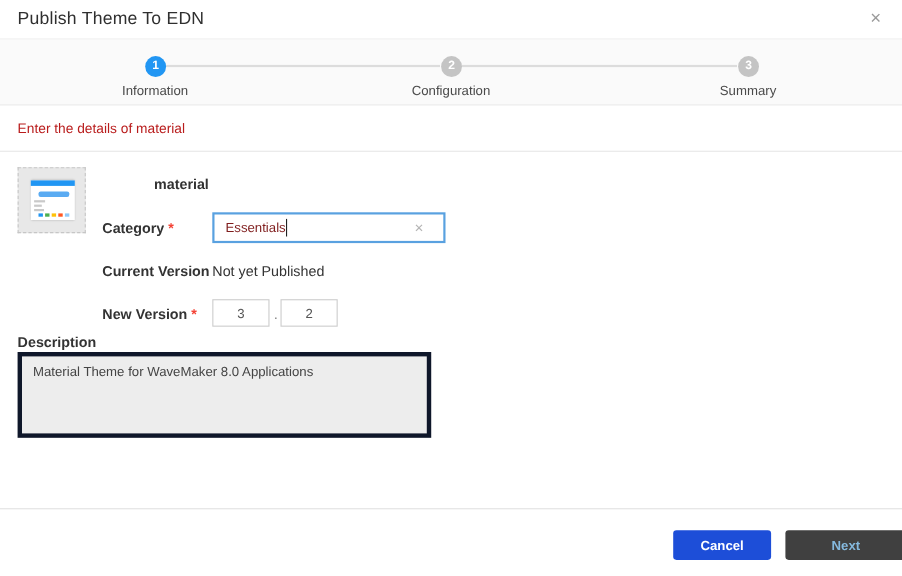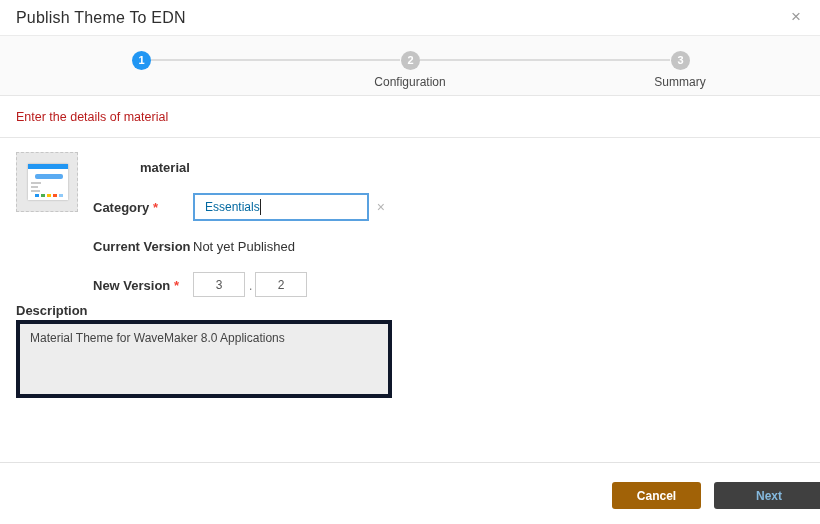--- a/index.html
+++ b/index.html
@@ -37,58 +37,59 @@
   .thumb-dots i { display:block; width:4px; height:3px; }
 
   
   .lbl { position:absolute; font-size:13px; font-weight:bold; color:#333; white-space:nowrap; }
   .req { color:#f44336; font-weight:bold; }
   .val { position:absolute; font-size:13px; color:#333; white-space:nowrap; }
   .theme-name { position:absolute; left:93px; top:22px; font-size:13px; font-weight:bold; color:#333;margin-left:47px; }
 
   
   .cat-wrap { position:absolute; left:193px; top:55px; width:200px; height:28px; }
-  .cat-input { width:176px; height:28px; border:2px solid #59a1e0; background:#fff; font-size:12px; color:#0369a1; padding:0 26px 0 10px; outline:none; font-family:"Liberation Sans","DejaVu Sans",sans-serif; }
+  .cat-input { width:212px; height:28px; border:2px solid #59a1e0; background:#fff; font-size:12px; color:#7f1d1d; padding:0 26px 0 10px; outline:none; font-family:"Liberation Sans","DejaVu Sans",sans-serif; }
   .caret { position:absolute; left:67px; top:6px; width:1px; height:16px; background:#222; }
   .cat-clear { position:absolute; right:8px; top:6px; font-size:14px; color:#b5b5b5; cursor:pointer; line-height:16px; }
 
   
   .ver-box { position:absolute; width:52px; height:25px; border:1px solid #ccc; background:#fff; font-size:12px; color:#555; text-align:center; outline:none; font-family:"Liberation Sans","DejaVu Sans",sans-serif; }
   .ver-dot { position:absolute; font-size:12px; color:#777; }
 
   
   .desc-area { position:absolute; left:16px; top:182px; width:376px; height:78px; background:#ededed; border:4px solid #0f172a; font-size:12px; color:#444; padding:7px 10px; resize:none; outline:none; font-family:"Liberation Sans","DejaVu Sans",sans-serif; }
 
   
   .clog-wrap { position:absolute; left:18px; top:46px; width:378px; height:214px; }
   .clog-area { width:378px; height:214px; background:#fff; border:1px solid #ccc; font-size:12px; color:#444; padding:7px 10px; resize:none; outline:none; font-family:"Liberation Sans","DejaVu Sans",sans-serif; }
   .resize-grip { position:absolute; right:2px; bottom:2px; width:10px; height:10px; background:
     repeating-linear-gradient(135deg, transparent 0 2px, #aaa 2px 3px, transparent 3px 5px); cursor:nwse-resize; }
 
   
   .footer { position:absolute; left:0; top:462px; width:820px; height:62px; border-top:1px solid #e2e2e2; background:#fff; }
   .btn { position:absolute; top:19px; height:27px; border:none; border-radius:3px; font-size:12px; font-weight:bold; cursor:pointer; font-family:"Liberation Sans","DejaVu Sans",sans-serif; }
-  .btn-cancel { left:612px; width:89px; background:#a16207; color:#fff; }
+  .btn-cancel { left:612px; width:89px; background:#1d4ed8; color:#fff; }
   .btn-next { left:714px; width:110px; background:#404040; color:#85b9de; cursor:default; }
 </style>
 </head>
 <body>
 
 <div class="dialog">
 
   <div class="hdr">
     <div class="hdr-title">Publish Theme To EDN</div>
     <div class="hdr-close">×</div>
   </div>
 
   <div class="stepper">
     <div class="step-line" style="left:151px; width:249px;"></div>
     <div class="step-line" style="left:420px; width:250px;"></div>
 
     <div class="step-circle active" style="left:132px;">1</div>
+    <div class="step-label" style="left:41px;">Information</div>
 
     <div class="step-circle pending" style="left:401px;">2</div>
     <div class="step-label" style="left:310px;">Configuration</div>
 
     <div class="step-circle pending" style="left:671px;">3</div>
     <div class="step-label" style="left:580px;">Summary</div>
   </div>
 
   <div class="subtitle">
     <span>Enter the details of material</span>

